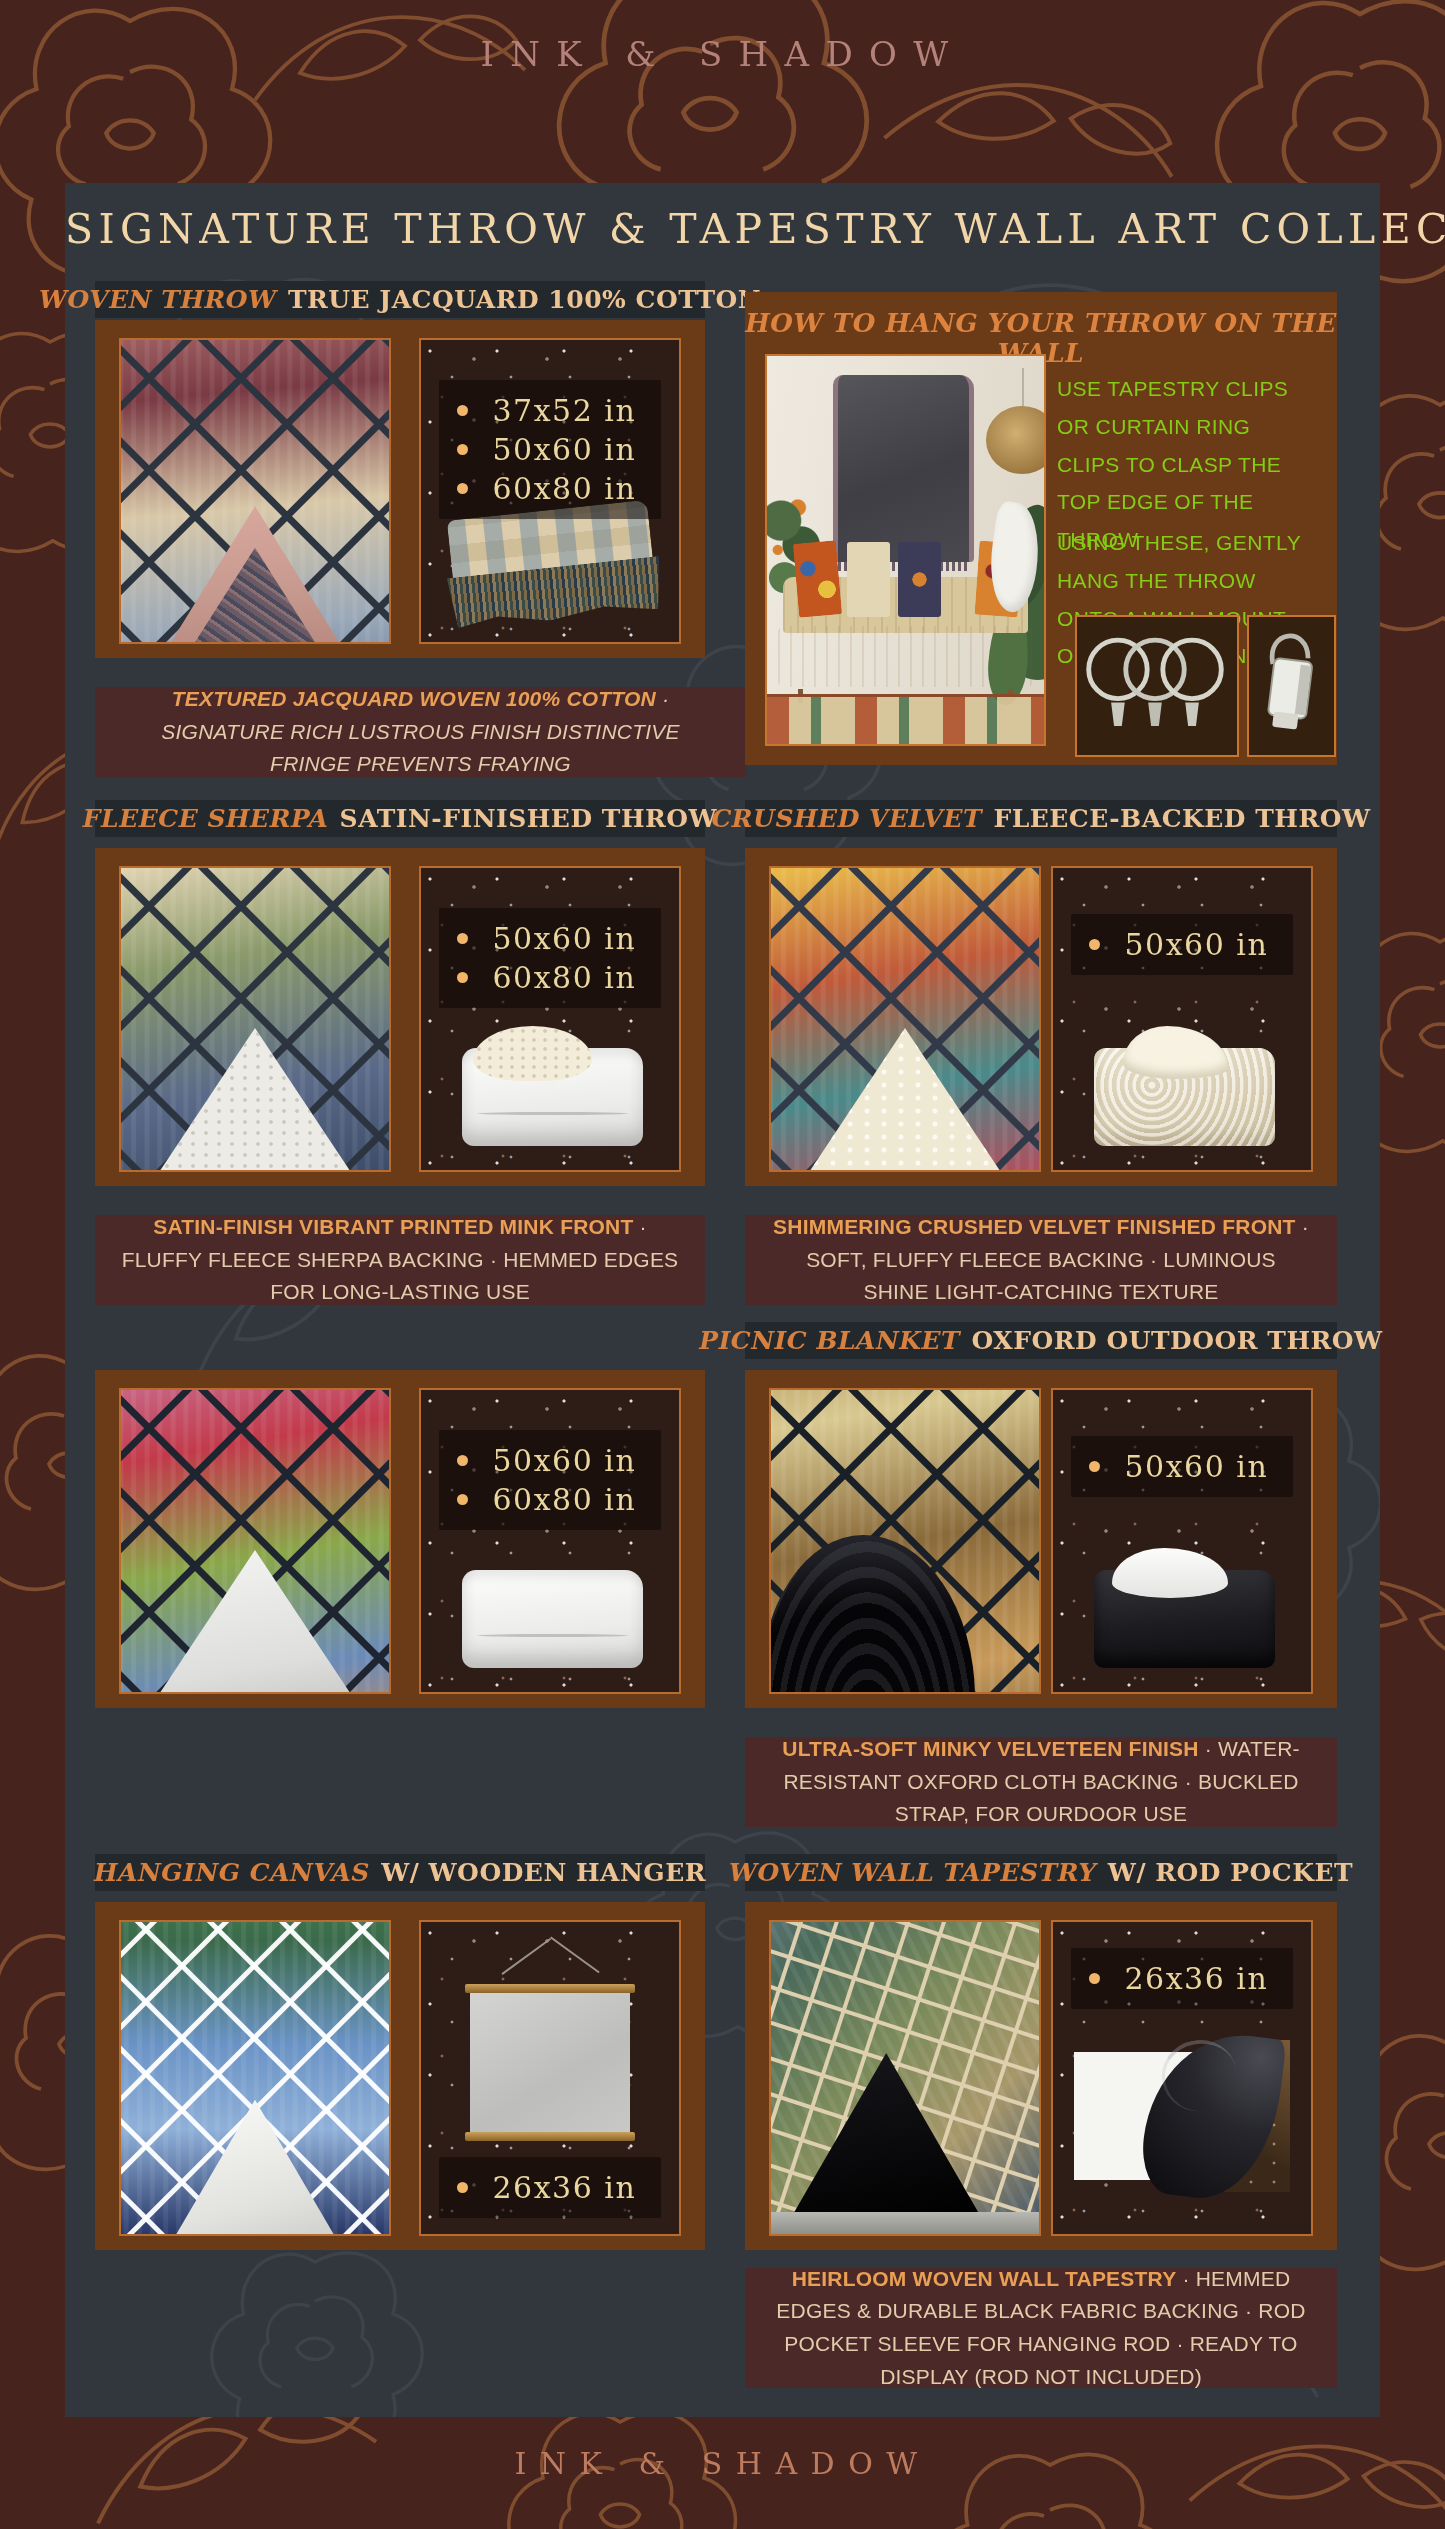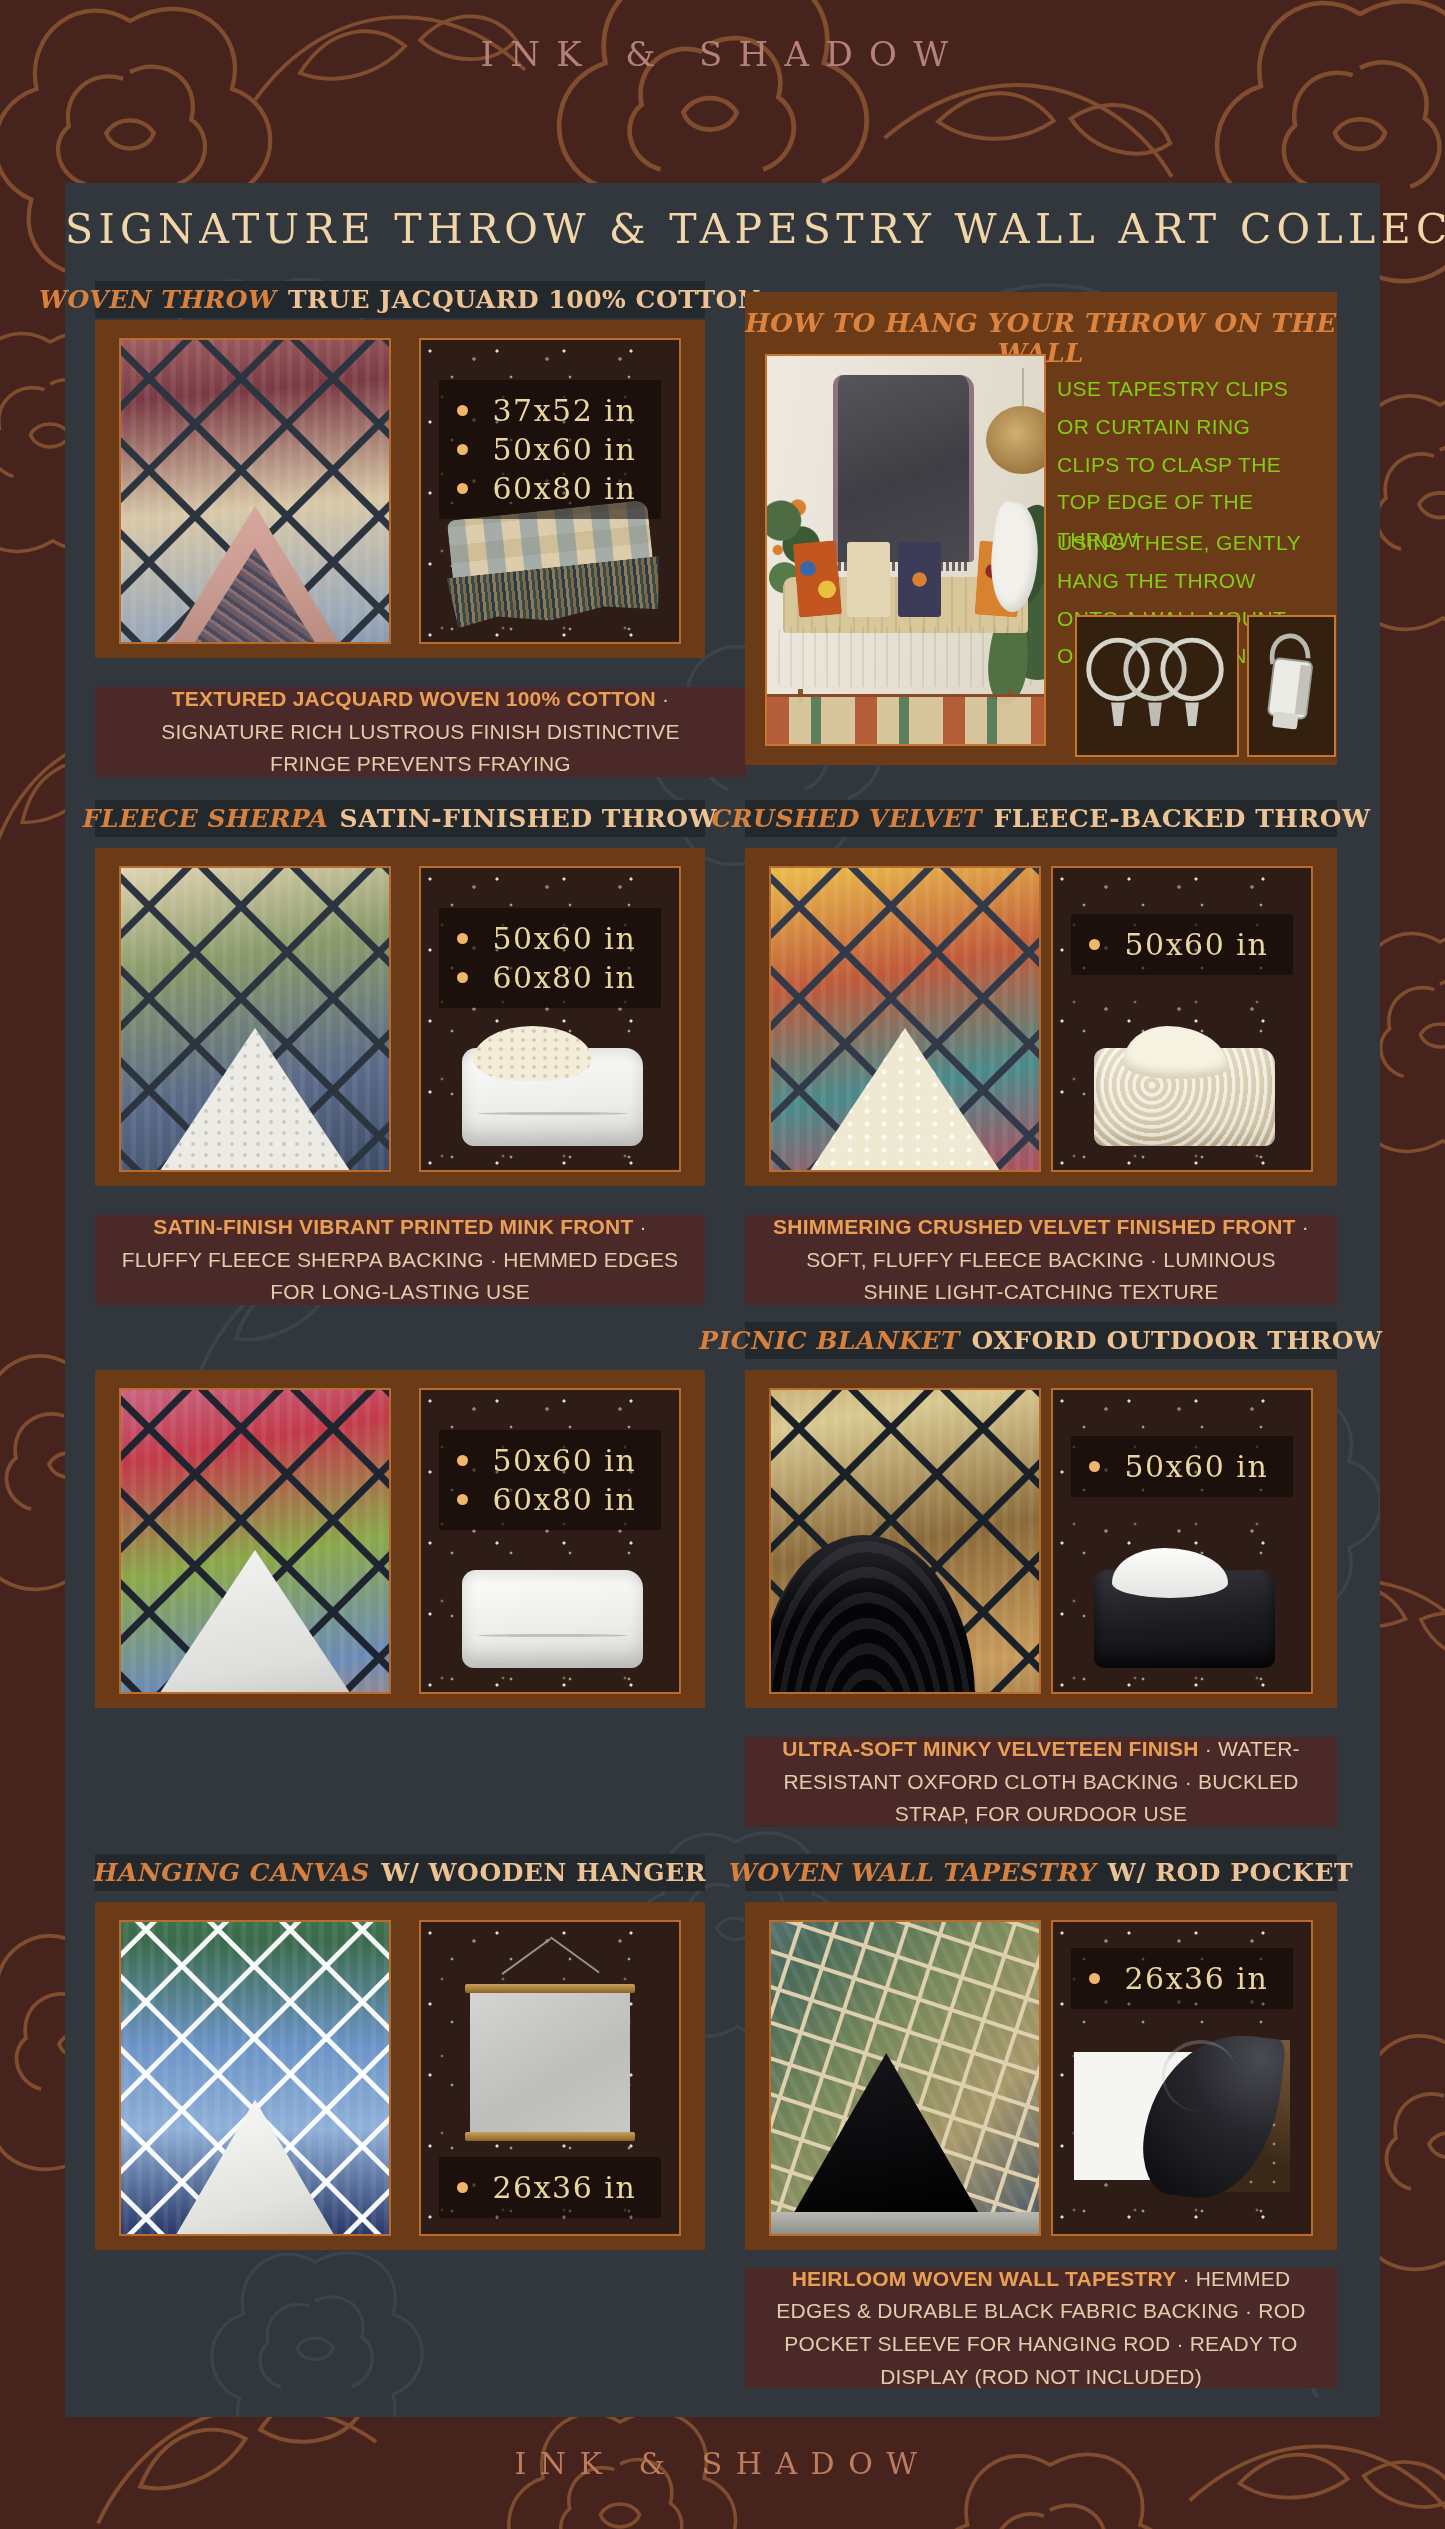--- a/index.html
+++ b/index.html
@@ -274,21 +274,21 @@
               <span class="dot"></span>
               <span class="sz">60x80 in</span>
             </div>
         </div>
         <div class="art art1">
             <div class="a1top"></div>
             <div class="a1fr"></div>
           </div>
       </div>
     </div>
-    <div class="cap cap2" style="left:30px;top:504px;width:651px;">
+    <div class="cap cap2" style="left:30px;top:504px;width:651px;font-style:italic;">
       <div class="txt"><span class="strong">TEXTURED JACQUARD WOVEN 100% COTTON</span> <span>· SIGNATURE RICH LUSTROUS FINISH DISTINCTIVE FRINGE PREVENTS FRAYING</span></div>
     </div>
 
     <div class="card" style="left:680px;top:109px;width:592px;height:473px;">
       <div class="howto-title">HOW TO HANG YOUR THROW ON THE WALL</div>
       <div class="room">
         <div class="rm-throw"></div>
         <div class="rm-lamp"></div>
         <div class="leaf" style="right:-6%;bottom:16%;width:26%;height:34%;transform:rotate(-18deg);"></div>
         <div class="leaf" style="right:-2%;bottom:34%;width:18%;height:28%;transform:rotate(16deg);background:#35512f;"></div>

